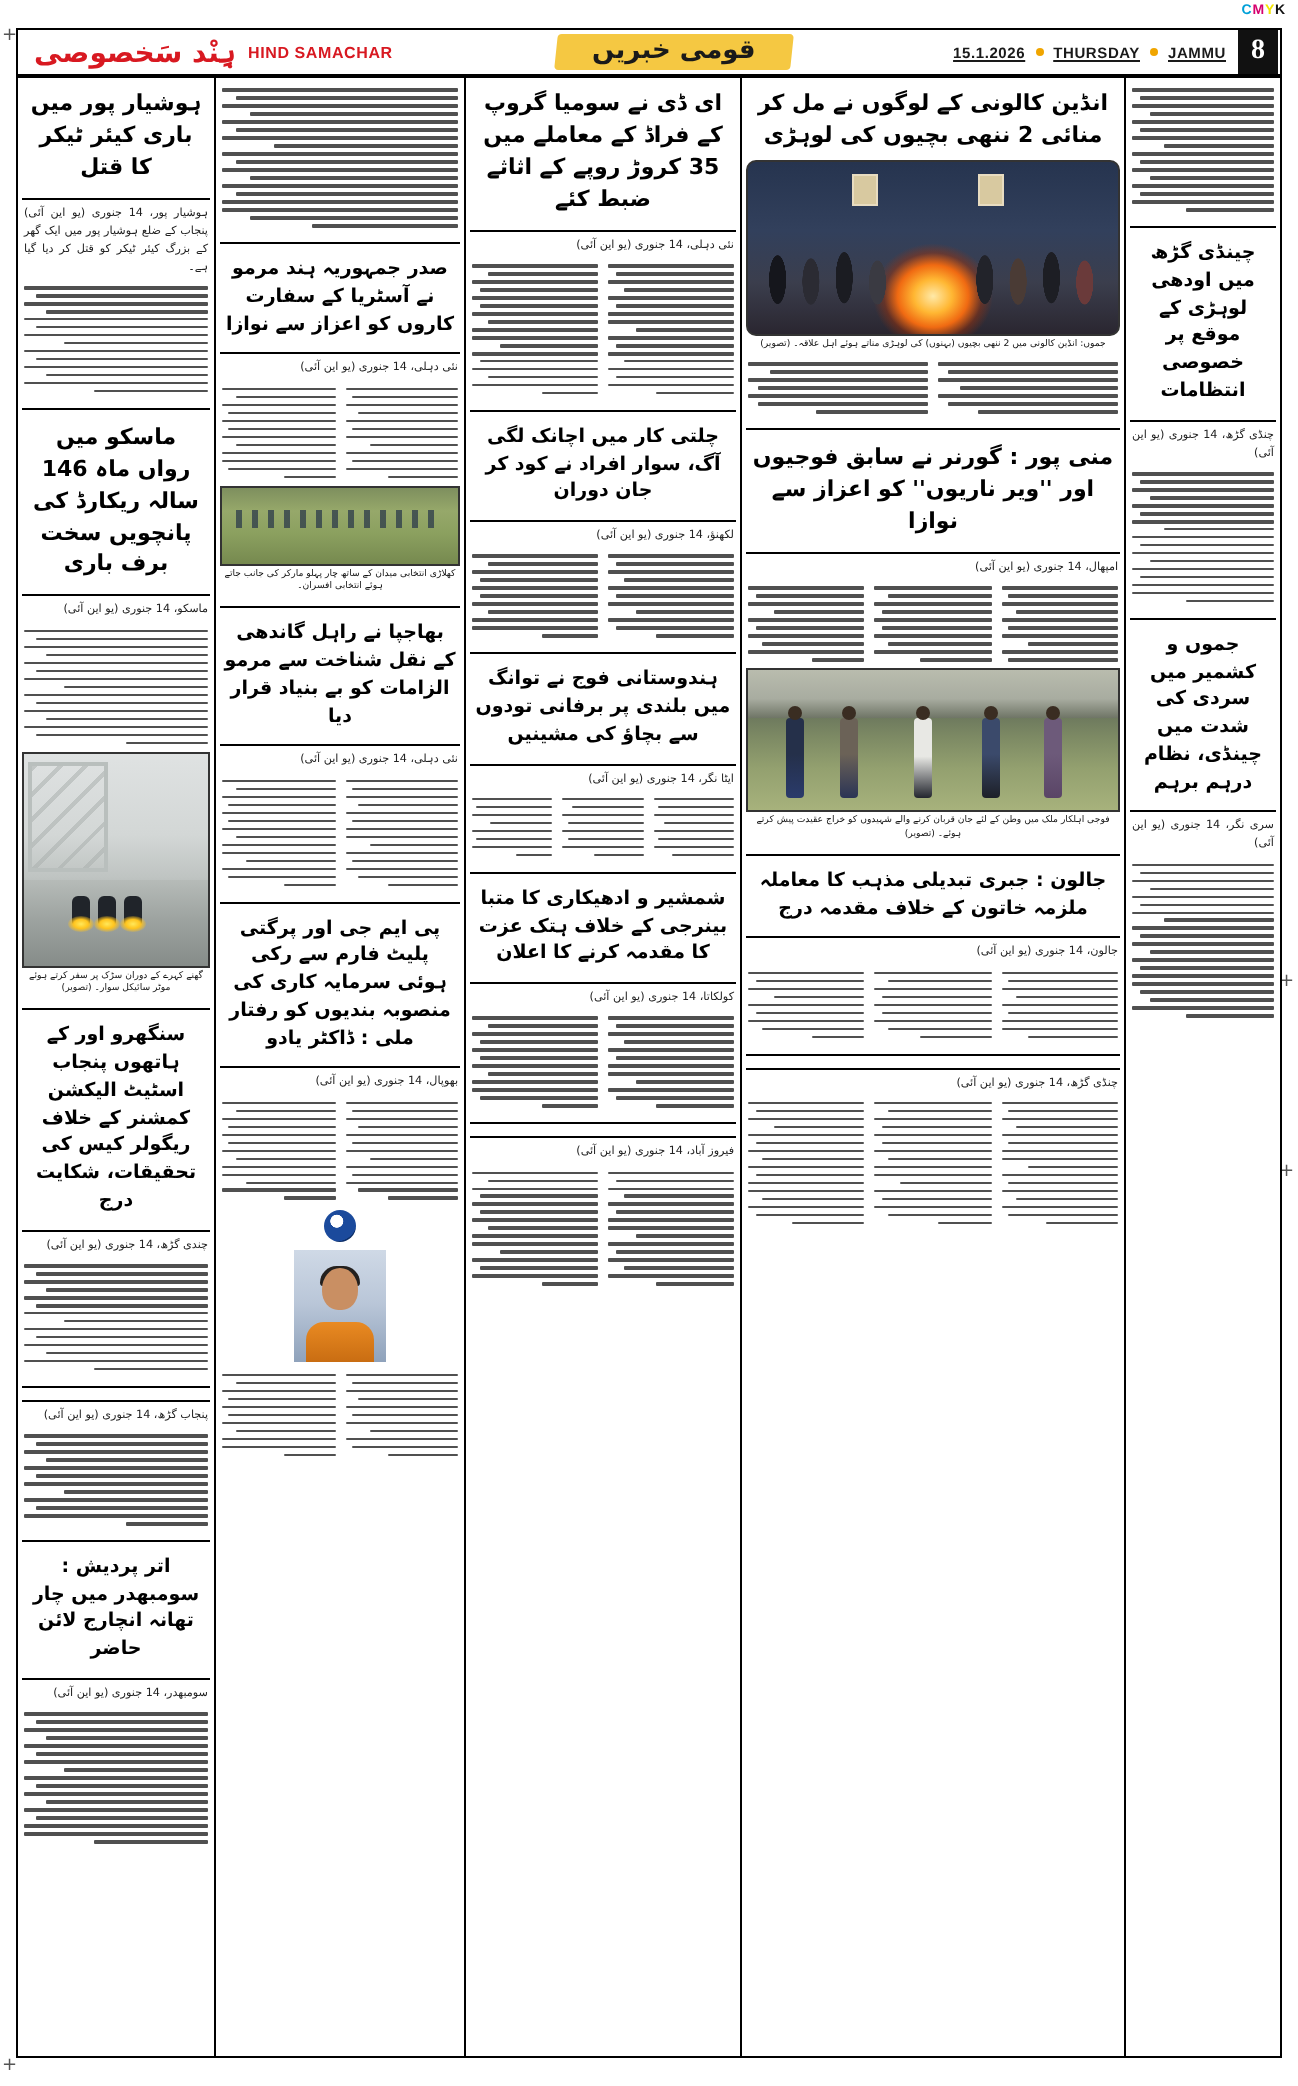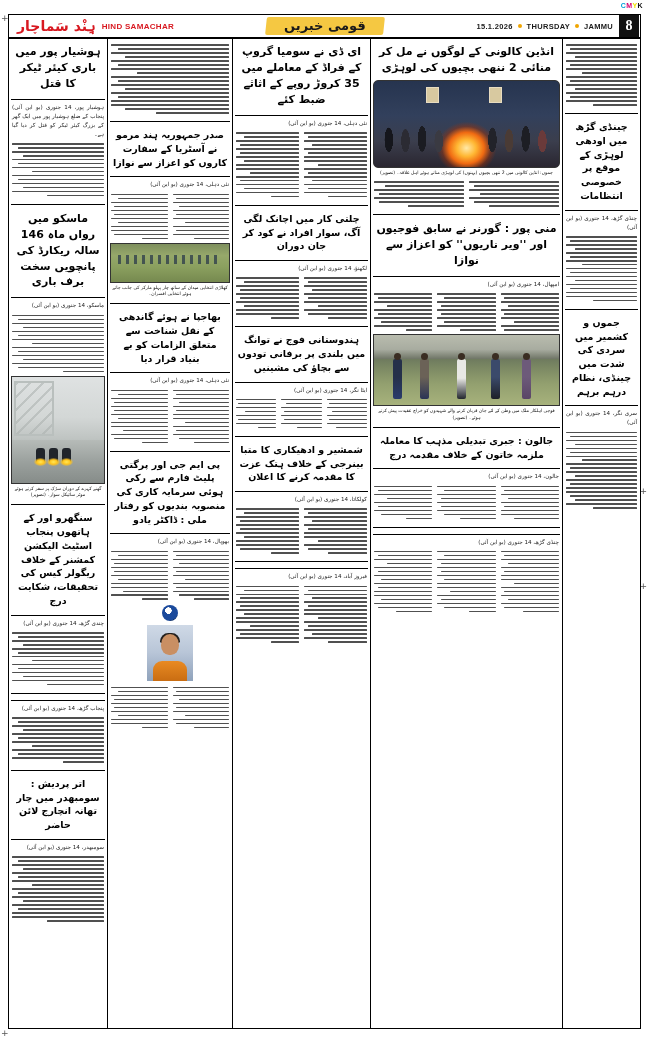--- a/index.html
+++ b/index.html
@@ -63,21 +63,21 @@
     color: #1a1a1a;
     border-radius: 2px;
     font-family: "DejaVu Sans", sans-serif;
     transform: skewX(-6deg);
   }
   .mast-banner > span { display:inline-block; transform: skewX(6deg); }
   .mast-meta {
     display: flex; align-items: center; gap: 5px;
     font-size: 7.5px; font-weight: bold; color: #1a1a1a;
     font-family: "Liberation Sans", sans-serif;
-    padding-right: 6px; letter-spacing: .3px;
+    padding-right: 6px; letter-spacing: .3px; text-decoration: underline;
   }
   .dot { width: 4px; height: 4px; border-radius: 50%; background: #f0a500; display:inline-block; }
   .pagebox {
     width: 20px; height: 22px; background: #111; color: #fff;
     display: flex; align-items: center; justify-content: center;
     font-size: 14px; font-weight: bold;
     font-family: "Liberation Serif", serif;
     margin-right: 1px;
   }
 
@@ -259,21 +259,21 @@
   <div class="cmyk">
     <span>C</span><span>M</span><span>Y</span><span>K</span>
   </div>
 
   <div class="crop tl">+</div>
   <div class="crop bl">+</div>
   <div class="crop r">+</div>
   <div class="crop r2">+</div>
 
   <div class="masthead">
-    <div class="mast-logo">ہِنْد سَماچار</div>
+    <div class="mast-logo">ہِنْد سَخصوصی</div>
     <div class="mast-eng">HIND SAMACHAR</div>
     <div class="mast-spacer"></div>
     <div class="mast-banner">
       <span>قومی خبریں</span>
     </div>
     <div class="mast-spacer"></div>
     <div class="mast-meta">
       <span>15.1.2026</span>
       <i class="dot"></i>
       <span>THURSDAY</span>
@@ -787,21 +787,21 @@
             <div class="uline s1"></div>
             <div class="uline s2"></div>
             <div class="uline s6"></div>
           </div>
       </div>
 
       <div class="photo ph-field"></div>
       <div class="caption">کھلاڑی انتخابی میدان کے ساتھ چار پہلو مارکر کی جانب جاتے ہوئے انتخابی افسران۔</div>
 
       <div class="sect-rule"></div>
-      <div class="hl small">بھاجپا نے ہوئے گاندھی کے نقل شناخت سے متعلق الزامات کو بے بنیاد قرار دیا</div>
+      <div class="hl small">بھاجپا نے راہل گاندھی کے نقل شناخت سے مرمو الزامات کو بے بنیاد قرار دیا</div>
       <div class="hl-rule"></div>
       <div class="dateline">نئی دہلی، 14 جنوری (یو این آئی)</div>
       <div class="multi">
         <div class="utext">
             <div class="uline s1"></div>
             <div class="uline s2"></div>
             <div class="uline s1"></div>
             <div class="uline s3"></div>
             <div class="uline s1"></div>
             <div class="uline s2"></div>

